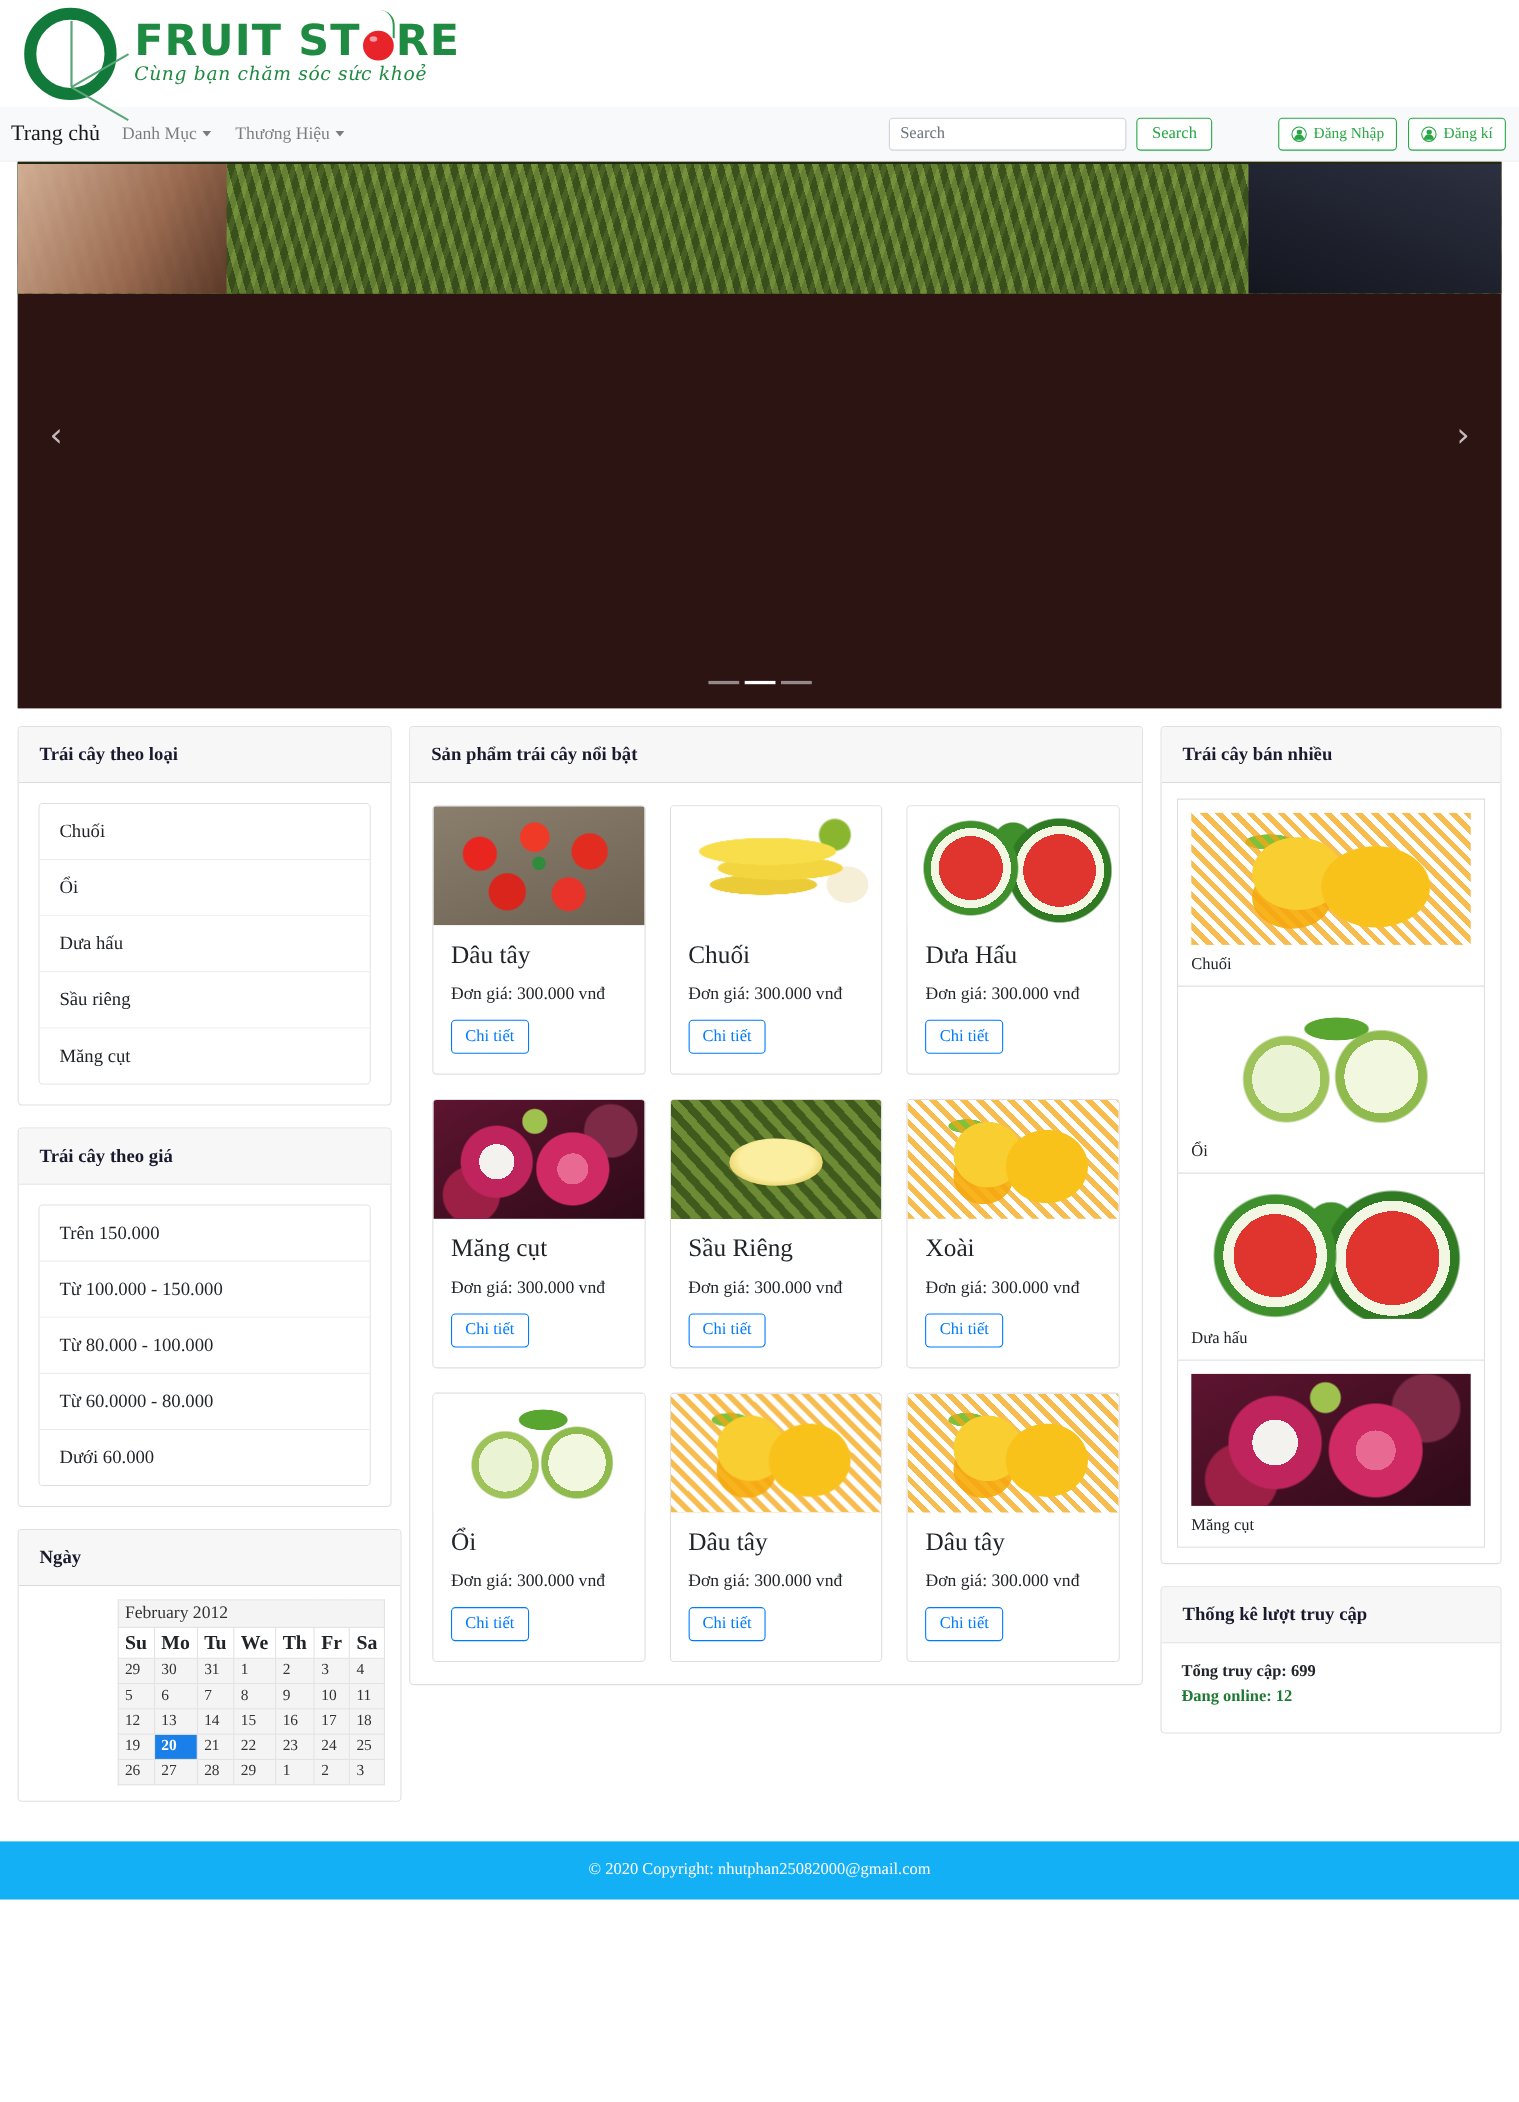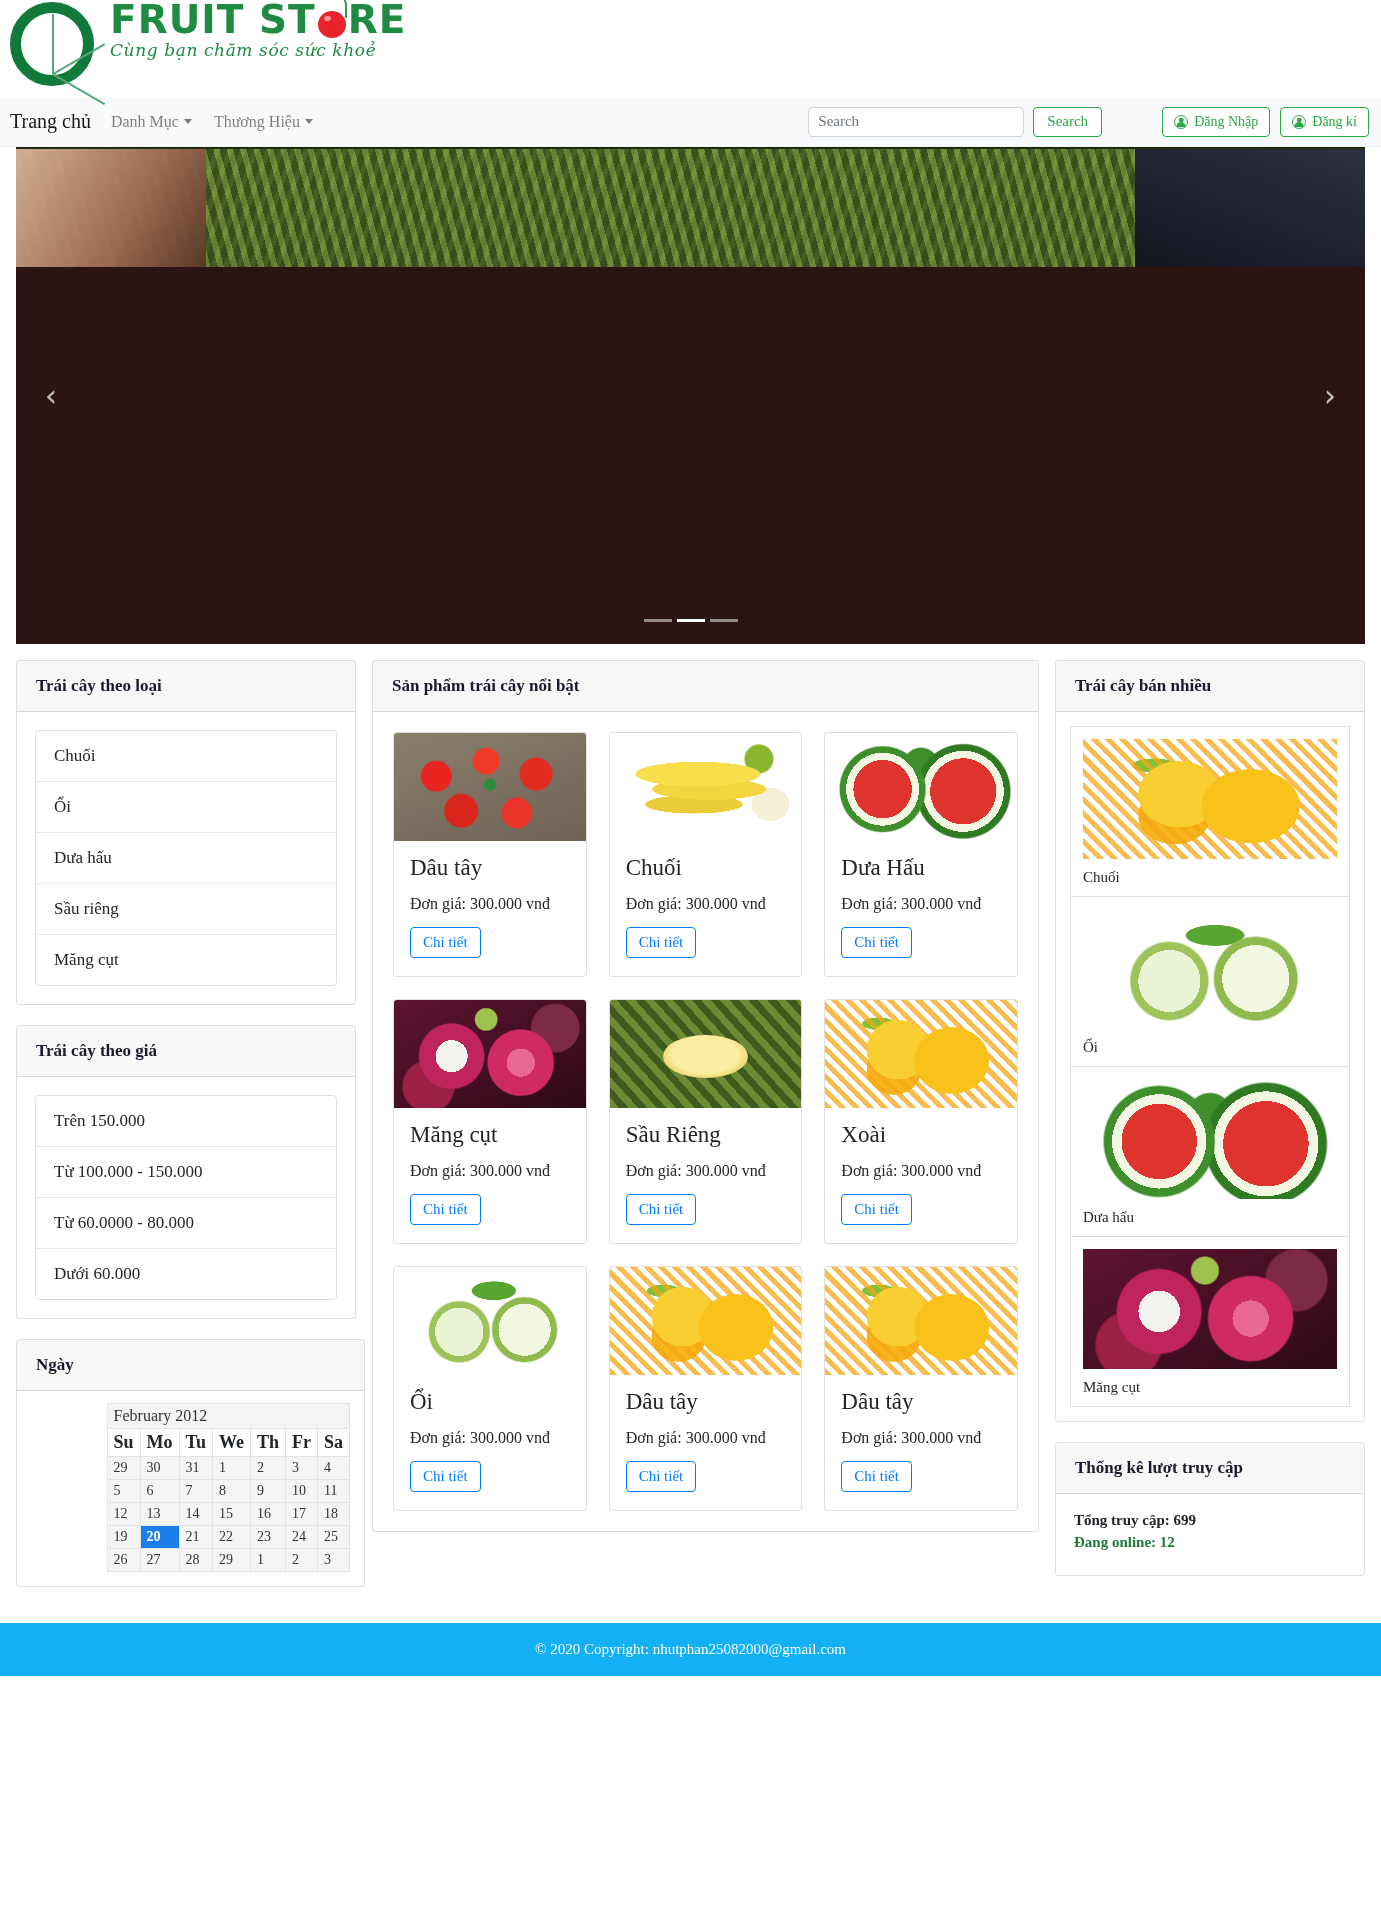--- a/index.html
+++ b/index.html
@@ -9,21 +9,22 @@
     font-family: "Liberation Serif", "DejaVu Serif", serif;
     color: #212529;
   }
   body { width: 1381px; overflow-x: hidden; }
 
   
   .logo-bar {
     height: 97px;
     background: #ffffff;
     display: flex;
-    padding-left: 4px;
+    align-items: center;
+    padding-left: 16px;
   }
   .logo-mark {
     width: 88px; height: 88px;
     position: relative;
     flex: 0 0 88px;
     margin-left: 4px;
   }
   .logo-mark .ring {
     position: absolute; inset: 2px;
     border-radius: 50%;
@@ -501,20 +502,21 @@
         </div>
       </div>
     </div>
 
     <div class="card">
       <div class="card-header">Trái cây theo giá</div>
       <div class="card-body">
         <div class="list-group">
           <div class="list-item">Trên 150.000</div>
           <div class="list-item">Từ 100.000 - 150.000</div>
+          <div class="list-item">Từ 80.000 - 100.000</div>
           <div class="list-item">Từ 60.0000 - 80.000</div>
           <div class="list-item">Dưới 60.000</div>
         </div>
       </div>
     </div>
 
     <div class="card cal-card">
       <div class="card-header">Ngày</div>
       <div class="cal-body">
         <table class="cal-table">

